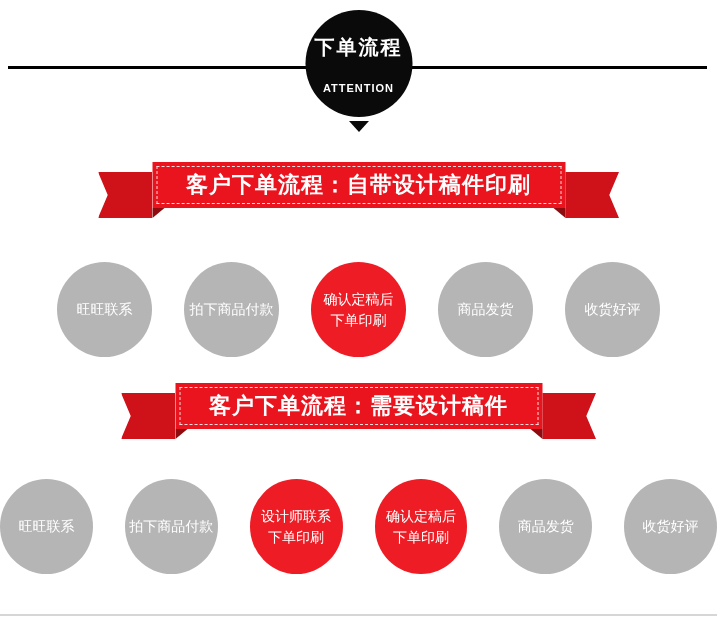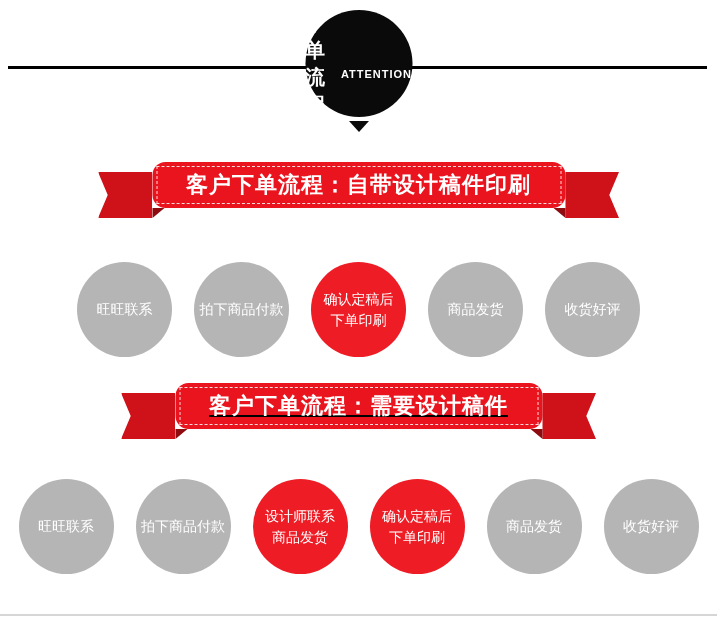--- a/index.html
+++ b/index.html
@@ -7,54 +7,54 @@
     position:relative; width:717px; height:623px; margin:0 auto;
     background:#ffffff; overflow:hidden;
     font-family:"Liberation Sans","DejaVu Sans",sans-serif;
   }
 
   
   .rule { position:absolute; top:66px; left:8px; right:10px; height:3px; background:#000; }
   .badge {
     position:absolute; top:10px; left:50%; transform:translateX(-50%);
     width:107px; height:107px; border-radius:50%; background:#0a0a0a;
-    display:flex; flex-direction:row; align-items:center; justify-content:center; z-index:2;
+    display:flex; flex-direction:column; align-items:center; justify-content:center; z-index:2;
   }
   .badge-title { color:#fff; font-size:20px; font-weight:bold; letter-spacing:2px; }
   .badge-sub   { color:#fff; font-size:11px; font-weight:bold; letter-spacing:1px; margin-top:21px; }
   .badge-arrow {
     position:absolute; top:121px; left:50%; transform:translateX(-50%);
     width:0; height:0; border-left:10px solid transparent; border-right:10px solid transparent;
     border-top:11px solid #0a0a0a; z-index:2;
   }
 
   
   .ribbon {
     position:absolute; left:50%; transform:translateX(-50%);
     height:46px; background:#e9141e; padding:0 34px;
-    display:flex; align-items:center; justify-content:center; width:max-content;border-radius:13px;
+    display:flex; align-items:center; justify-content:center; width:max-content;
   }
   .ribbon-1 { top:162px; }
-  .ribbon-2 { top:383px;text-decoration:underline; }
+  .ribbon-2 { top:383px; }
   .ribbon-label {
     position:relative; z-index:1; color:#fff; font-size:22px; font-weight:bold;
     letter-spacing:1px; white-space:nowrap;
   }
   .dash { position:absolute; inset:4px; border:1px dashed rgba(255,255,255,0.85); pointer-events:none; }
   .tail { position:absolute; top:10px; width:54px; height:46px; background:#cf1219; }
   .tail-left  { left:-54px;  clip-path:polygon(0 0,100% 0,100% 100%,0 100%,18% 50%); }
   .tail-right { right:-54px; clip-path:polygon(0 0,100% 0,82% 50%,100% 100%,0 100%); }
   .fold { position:absolute; bottom:-10px; width:0; height:0; }
   .fold-left  { left:0;  border-top:10px solid #8e0b10; border-right:12px solid transparent; }
   .fold-right { right:0; border-top:10px solid #8e0b10; border-left:12px solid transparent; }
 
   
   .steps {
     position:absolute; left:0; right:0;
-    display:flex; justify-content:center; gap:22px;
+    display:flex; justify-content:center; gap:32px;
   }
   .steps-1 { top:262px; }
   .steps-2 { top:479px; }
   .step {
     width:95px; height:95px; border-radius:50%;
     display:flex; align-items:center; justify-content:center;
     color:#fff; font-size:14px; line-height:1.45; text-align:center; white-space:pre-line;
   }
   .step.gray { background:#b5b5b5; }
   .step.red  { background:#ee1c25; }
@@ -98,21 +98,21 @@
     <span class="fold fold-left"></span>
     <span class="fold fold-right"></span>
     <span class="dash"></span>
     <span class="ribbon-label">客户下单流程：需要设计稿件</span>
   </div>
 
   <div class="steps steps-2">
     <div class="step gray">旺旺联系</div>
     <div class="step gray">拍下商品付款</div>
     <div class="step red">设计师联系
-商品发货</div>
+下单印刷</div>
     <div class="step red">确认定稿后
 下单印刷</div>
     <div class="step gray">商品发货</div>
     <div class="step gray">收货好评</div>
   </div>
 
   <div class="bottom-line"></div>
 
 </div>
 

